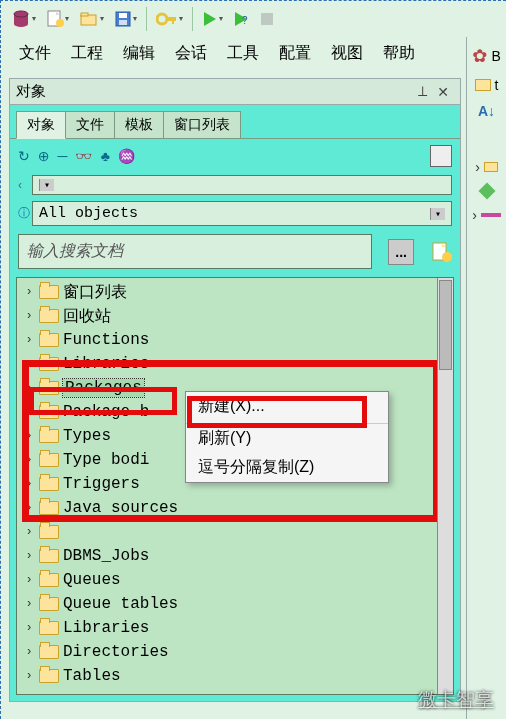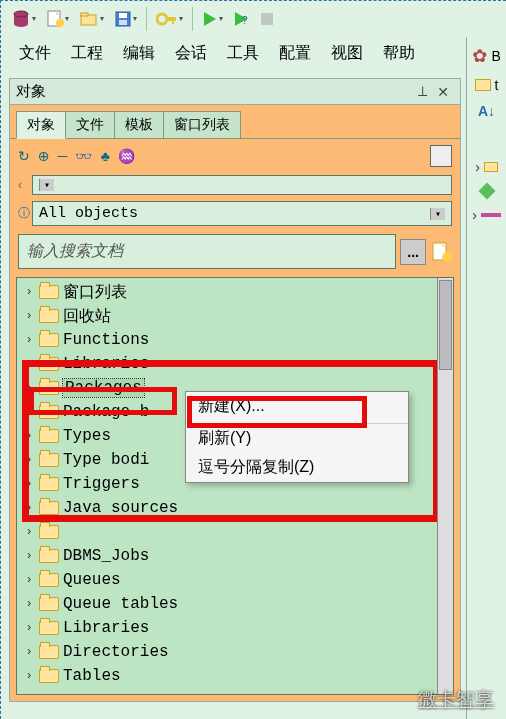--- a/index.html
+++ b/index.html
@@ -41,21 +41,21 @@
     padding: 4px 12px 8px 12px;
     background:#dff2e4;
     font-size:16px;
   }
   .menubar span { padding: 2px 6px; }
   
   .panel {
     margin: 4px 0 0 8px;
     width: 452px;
     border: 1px solid #9aa;
-    background:#fdba74;
+    background:#5eead4;
   }
   .panel-hdr {
     display:flex;
     align-items:center;
     background:#d4e9d9;
     border-bottom:1px solid #9aa;
     padding: 3px 6px;
     font-size:15px;
   }
   .panel-hdr .ttl { flex:1; }
@@ -114,21 +114,21 @@
     display:flex;
     justify-content:space-between;
     align-items:center;
   }
   .dd .chev { background:#ccc; border-left:1px solid #888; padding:0 4px; font-size:10px; }
   
   .search-row {
     display:flex;
     align-items:center;
     padding:4px 8px 8px 8px;
-    gap:4px;
+    gap:16px;
   }
   .search-row .sinput {
     flex:1;
     border:1px solid #5a7a62;
     background:#d8efdd;
     padding:6px 8px;
     font-size:16px;
     font-style:italic;
     color:#555;
     font-family: "SimSun", serif;
@@ -186,21 +186,21 @@
     position:absolute;
     border:5px solid #e30b0b;
     left:170px; top:118px; width:180px; height:32px;
     pointer-events:none;
     z-index:20;
   }
   
   .ctx {
     position:absolute;
     left:168px; top:113px;
-    width:224px;
+    width:204px;
     background:#f5f5f5;
     border:1px solid #888;
     box-shadow:3px 3px 6px rgba(0,0,0,0.25);
     z-index:10;
     font-size:16px;
   }
   .ctx .itm { padding:4px 12px; }
   .ctx .itm:first-child { border-bottom:1px solid #ccc; padding-bottom:6px; }
   
   .rstrip {

